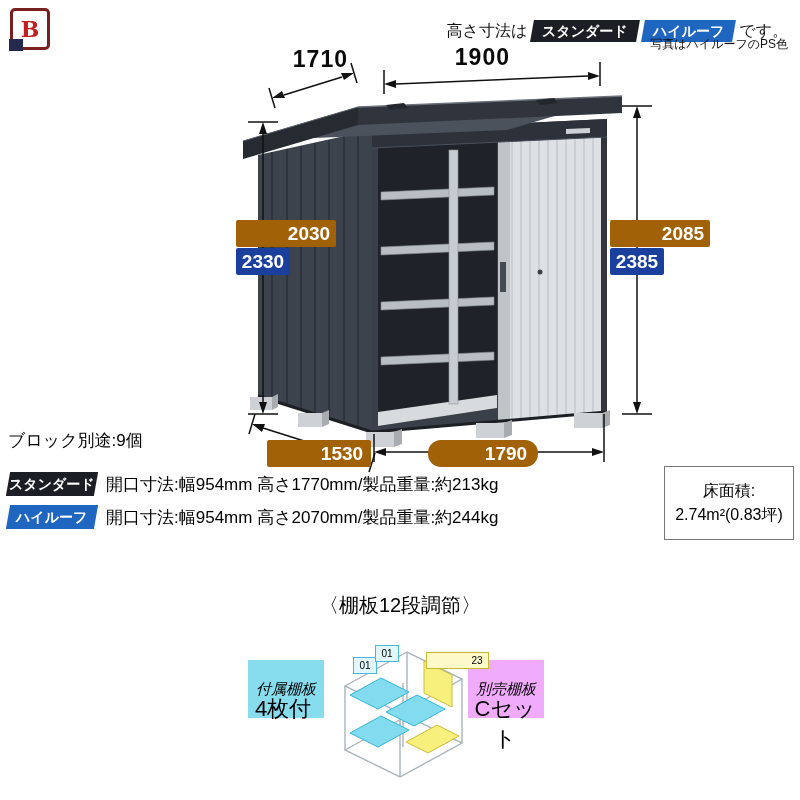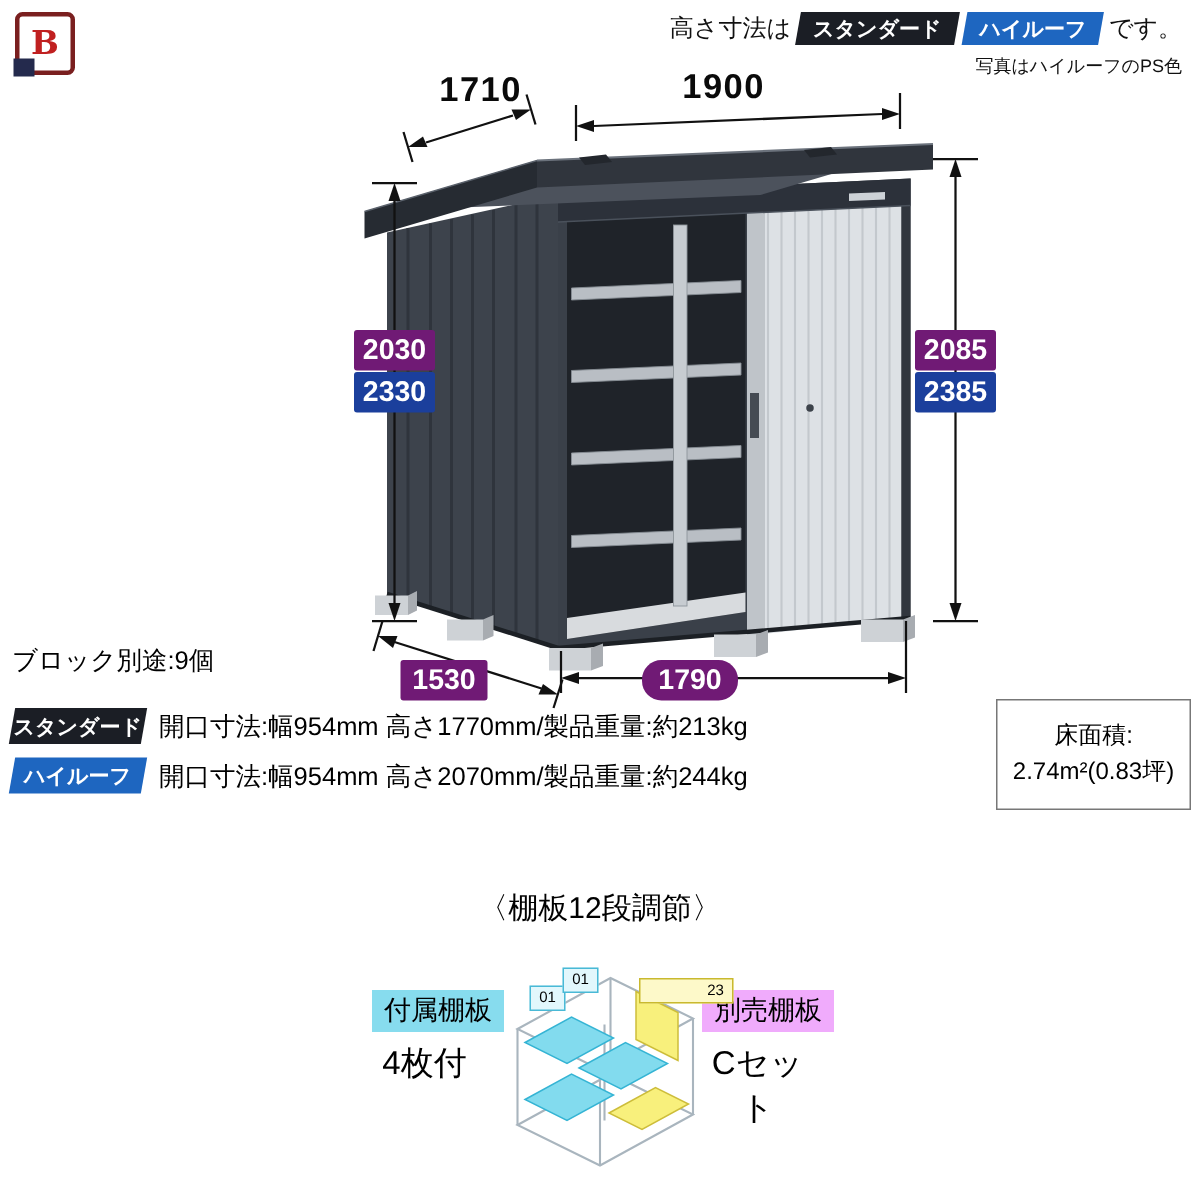--- a/index.html
+++ b/index.html
@@ -7,51 +7,51 @@
           font-family:"Liberation Sans","DejaVu Sans",sans-serif;color:#111;}
   svg{position:absolute;left:0;top:0;}
 
   
   .logo{position:absolute;left:10px;top:8px;width:34px;height:36px;border:3px solid #7a1f1f;
         border-radius:5px;display:flex;align-items:center;justify-content:center;background:#fff;}
   .logo .letter{color:#c02020;font-weight:bold;font-size:22px;font-family:"DejaVu Serif",serif;}
   .logo-tab{position:absolute;left:-4px;top:28px;width:14px;height:12px;background:#242a4d;}
 
   
-  .hdr1{position:absolute;top:8px;right:12px;display:flex;align-items:center;gap:5px;font-size:16px;}
+  .hdr1{position:absolute;top:20px;right:12px;display:flex;align-items:center;gap:5px;font-size:16px;}
   .hdr2{position:absolute;top:36px;right:12px;font-size:12px;}
 
   
   .tag{display:inline-block;color:#fff;font-weight:bold;font-size:14px;line-height:1;
        padding:4px 10px;transform:skewX(-10deg);}
   .tag>span{display:inline-block;transform:skewX(10deg);}
   .tag-dark{background:#1b1e25;}
   .tag-blue{background:#1e66c0;}
   .spec-tag{width:88px;text-align:center;padding:5px 0;}
 
   
   .dimtext{position:absolute;font-weight:bold;font-size:23px;color:#0a0a0a;text-align:right;letter-spacing:1px;}
   .dimbox{position:absolute;width:54px;height:27px;color:#fff;font-weight:bold;font-size:19px;
           display:flex;align-items:center;justify-content:center;border-radius:2px;line-height:1;}
-  .bg-dark{background:#701a75;}
+  .bg-dark{background:#a16207;padding-left:46px;}
   .bg-blue{background:#1b3f9c;}
 
   .blocknote{position:absolute;left:8px;top:429px;font-size:17px;color:#000;}
 
   
   .spec-row{position:absolute;left:8px;display:flex;align-items:center;gap:10px;height:28px;}
   .spec-text{font-size:17px;color:#000;}
   .floorbox{position:absolute;left:664px;top:466px;width:128px;height:72px;border:1px solid #777;
             display:flex;flex-direction:column;align-items:center;justify-content:center;
             font-size:16px;line-height:24px;color:#000;background:#fff;}
 
   .shelf-title{position:absolute;left:0;top:592px;width:800px;text-align:center;font-size:20px;color:#000;}
 
   
-  .mini-tag{position:absolute;font-size:18px;color:#000;padding:3px 8px;line-height:1.2;}
+  .mini-tag{position:absolute;font-size:15px;color:#000;padding:20px 8px;line-height:1.2;font-style:italic;}
   .tag-cyan{background:#87dcee;}
   .tag-yellow{background:#f0abfc;}
   .mini-val{position:absolute;font-size:22px;color:#000;width:74px;text-align:center;}
   .chip{position:absolute;width:22px;height:15px;font-size:10px;line-height:15px;text-align:center;
         color:#000;border:1px solid;background:#fff;}
   .chip-cyan{background:#e2f7fc;border-color:#49b9d6;}
   .chip-yellow{background:#fdf9c9;border-color:#c9b92f;padding-left:39px;}
 </style>
 </head>
 <body>

